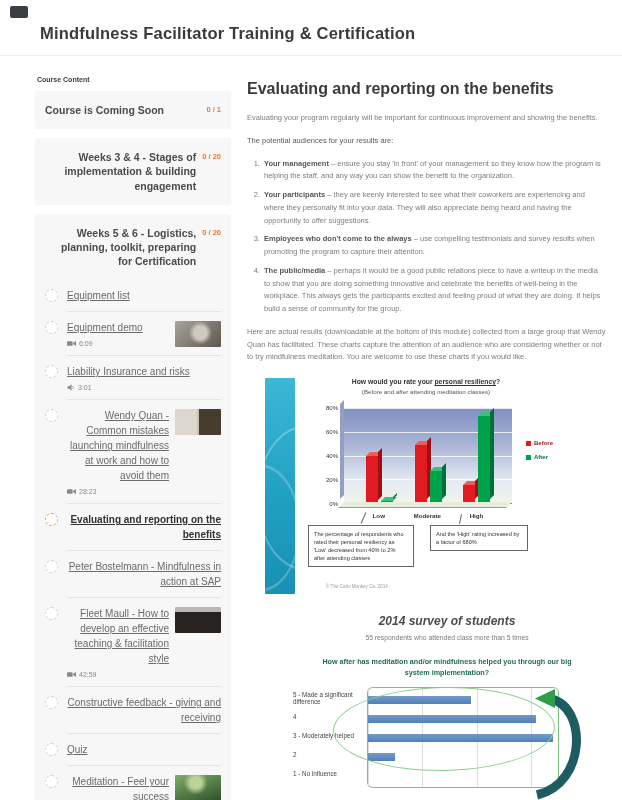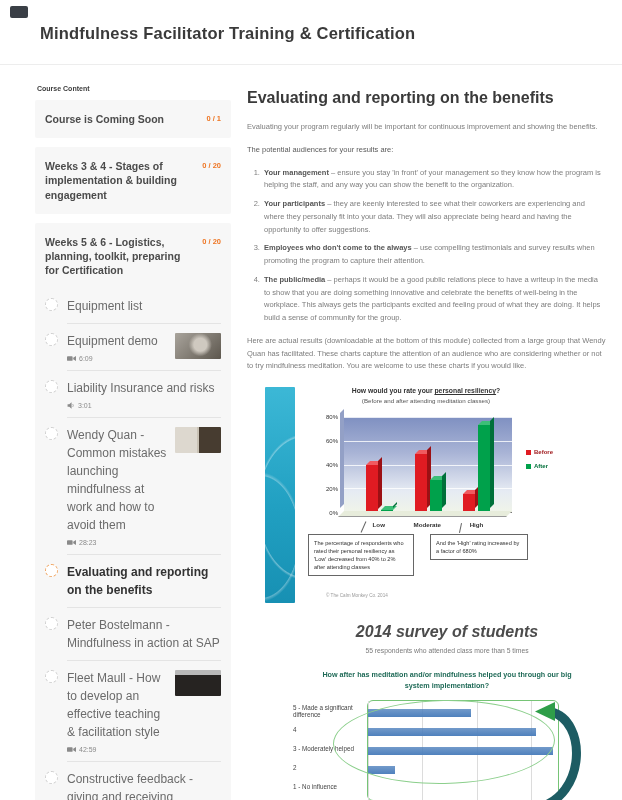--- a/index.html
+++ b/index.html
@@ -1,43 +1,43 @@
 <!DOCTYPE html>
 <html><head>
 <meta charset="utf-8">
 <style>
   * { box-sizing: border-box; margin: 0; padding: 0; }
   html,body { background:#fff; }
   body { width:622px; height:800px; overflow:hidden; font-family:"Liberation Sans", sans-serif; color:#555; }
   .page { width:622px; height:800px; overflow:hidden; position:relative; background:#fff; }
 
   
-  header { padding:24px 40px 0 40px; height:65px; border-bottom:1px solid #ededed; position:relative; }
+  header { padding:24px 40px 0 40px; height:56px; border-bottom:1px solid #ededed; position:relative; }
   .menu-chip { position:absolute; left:10px; top:6px; width:18px; height:12px; background:#3a3f46; border-radius:2px; }
   .course-title { font-size:16.5px; font-weight:700; color:#3a3a3a; letter-spacing:.2px; }
 
   
   .layout { display:flex; padding:18px 14px 0 35px; gap:16px; align-items:flex-start; }
 
   
   aside { width:196px; flex:none; }
   .sb-heading { font-size:7px; font-weight:700; color:#3c3c3c; margin:2px 0 8px 2px; }
-  .sb-card { background:#f7f7f7; border-radius:2px; padding:12px 10px; margin-bottom:9px; }
+  .sb-card { background:#f7f7f7; border-radius:2px; padding:12px 10px; margin-bottom:9px;text-align:right; }
   .sb-card-head { display:flex; align-items:flex-start; justify-content:space-between; gap:6px; }
   .sb-card-title { font-size:10.5px; font-weight:600; color:#4b4b4b; line-height:1.35; }
   .sb-count { font-size:7.5px; font-weight:700; white-space:nowrap; margin-top:2px; }
   .sb-card.tall { min-height:520px; }
 
   .lesson-list { margin-top:12px; }
   .ls-item { display:flex; align-items:stretch; cursor:pointer; }
   .ck { width:13px; height:13px; flex:none; border:1px dashed #cfcfcf; border-radius:50%; margin:9px 9px 0 0; background:#fff; }
   .ls-item.current .ck { border-color:#f0a35e; }
   .ls-body { flex:1; display:flex; justify-content:space-between; gap:6px; padding:8px 0 8px 0; border-bottom:1px solid #e4e4e4; min-width:0; }
   .ls-item:last-child .ls-body { border-bottom:none; }
-  .ls-title { font-size:12px; color:#6b6b6b; line-height:1.5; }
+  .ls-title { font-size:10px; color:#6b6b6b; line-height:1.5;text-decoration:underline; }
   .ls-item.current .ls-title { font-weight:700; color:#323232; }
   .ls-dur { display:flex; align-items:center; gap:3px; margin-top:5px; font-size:7px; color:#8a8a8a; }
   .ls-dur svg { display:block; }
   .ls-thumb { width:46px; height:26px; flex:none; border-radius:1px; margin-top:1px; }
   .ls-thumb.person-gray { background:radial-gradient(circle at 55% 45%, #cfc9c0 0 22%, transparent 40%), linear-gradient(135deg,#a9a49c,#5d574e); }
   .ls-thumb.two-panel { background:linear-gradient(90deg,#ddd8cf 0 48%, #c9c2b5 48% 52%, #473c30 52% 100%); }
   .ls-thumb.dark-video { background:linear-gradient(180deg,#b9b9b9 0 18%, #262321 18% 100%); }
   .ls-thumb.forest { background:radial-gradient(circle at 45% 30%, #b9d39a 0 18%, transparent 38%), linear-gradient(160deg,#7fae6a,#2f4f2a); }
 
   
@@ -83,21 +83,21 @@
   .callout { position:absolute; border:1px solid #666; background:#fff; padding:4px 5px; font-size:5.6px; line-height:1.45; color:#333; }
   .callout1 { left:0; top:147px; width:106px; }
   .callout2 { left:122px; top:147px; width:98px; }
   .leader { position:absolute; width:1px; background:#666; }
   .leader1 { left:55px; top:134px; height:12px; transform:rotate(24deg); }
   .leader2 { left:152px; top:136px; height:10px; transform:rotate(12deg); }
   .c1-copy { position:absolute; left:18px; top:206px; font-size:4.6px; color:#9a9a9a; }
 
   
   .fig2 { position:relative; width:316px; margin:14px 0 0 42px; height:244px; }
-  .f2-heading { text-align:center; font-size:16px; font-weight:700; font-style:italic; color:#4c4c4c; }
+  .f2-heading { text-align:center; font-size:12px; font-weight:700; font-style:italic; color:#4c4c4c; }
   .f2-sub { text-align:center; font-size:6.8px; color:#7a7a7a; margin-top:6px; }
   .f2-title { text-align:center; font-size:7.2px; font-weight:700; margin:16px auto 8px auto; width:250px; line-height:1.5; }
   .c2-wrap { position:relative; height:122px; }
   .c2-labels { position:absolute; left:4px; top:2px; width:72px; }
   .c2-labels .lab { height:19px; display:flex; align-items:center; font-size:6.3px; color:#444; line-height:1.15; }
   .c2-plot { position:absolute; left:78px; top:0; width:192px; height:101px; border:1.5px solid #76c476; border-radius:6px; padding:3px 0; }
   .vgrid { position:absolute; top:0; bottom:0; width:1px; background:#dcdcdc; }
   .c2-row { height:19px; display:flex; align-items:center; position:relative; }
   .c2-bar { height:8px; background:linear-gradient(180deg,#6b97c9,#4f81bd); }
   .c2-ellipse { position:absolute; left:44px; top:0px; width:222px; height:84px; border:1.5px solid #8ccf8c; border-radius:50%; transform:rotate(-1deg); pointer-events:none; }

